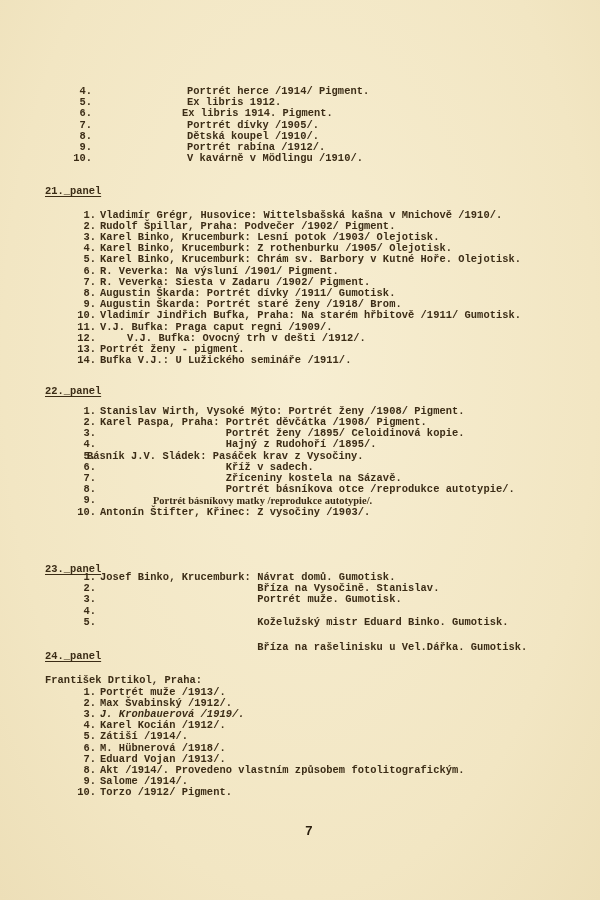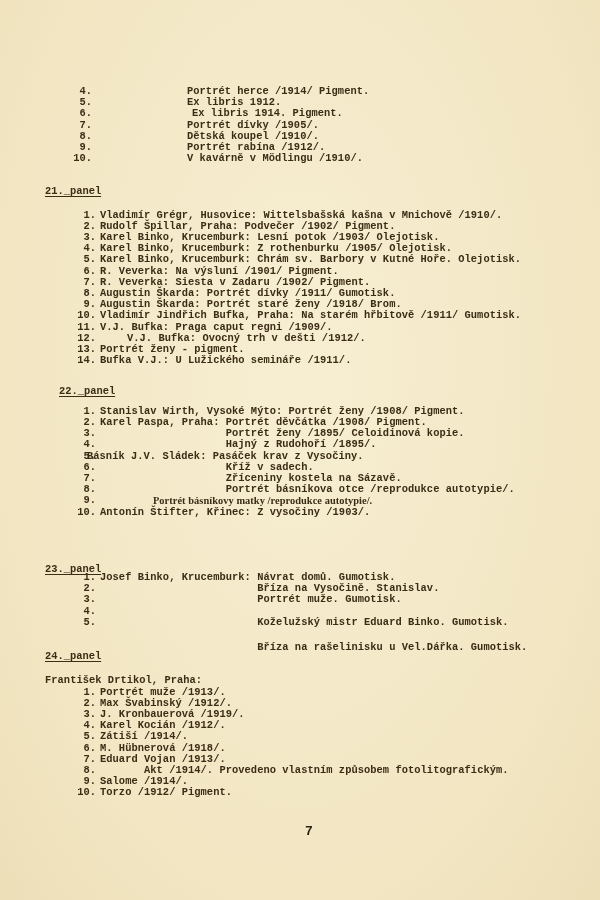--- a/index.html
+++ b/index.html
@@ -36,21 +36,21 @@
   }
 </style>
 </head>
 <body>
 
 <div class="page">
 
   <div>
     <div class="line" style="top:86px;"><span class="num" style="left:60px;width:32px;">4.</span><span style="position:absolute;left:187px;">Portrét herce /1914/ Pigment.</span></div>
     <div class="line" style="top:97px;"><span class="num" style="left:60px;width:32px;">5.</span><span style="position:absolute;left:187px;">Ex libris 1912.</span></div>
-    <div class="line" style="top:108px;"><span class="num" style="left:60px;width:32px;">6.</span><span style="position:absolute;left:192px;">Ex libris 1914. Pigment.</span></div>
+    <div class="line" style="top:108px;"><span class="num" style="left:60px;width:32px;">6.</span><span style="position:absolute;left:182px;">Ex libris 1914. Pigment.</span></div>
     <div class="line" style="top:120px;"><span class="num" style="left:60px;width:32px;">7.</span><span style="position:absolute;left:187px;">Portrét dívky /1905/.</span></div>
     <div class="line" style="top:131px;"><span class="num" style="left:60px;width:32px;">8.</span><span style="position:absolute;left:187px;">Dětská koupel /1910/.</span></div>
     <div class="line" style="top:142px;"><span class="num" style="left:60px;width:32px;">9.</span><span style="position:absolute;left:187px;">Portrét rabína /1912/.</span></div>
     <div class="line" style="top:153px;"><span class="num" style="left:60px;width:32px;">10.</span><span style="position:absolute;left:187px;">V kavárně v Mödlingu /1910/.</span></div>
   </div>
 
   <div class="heading" style="left:45px;top:186px;">21._panel</div>
   <div>
     <div class="line" style="top:210px;"><span class="num" style="left:60px;width:36px;">1.</span><span style="position:absolute;left:100px;">Vladimír Grégr, Husovice: Wittelsbašská kašna v Mnichově /1910/.</span></div>
     <div class="line" style="top:221px;"><span class="num" style="left:60px;width:36px;">2.</span><span style="position:absolute;left:100px;">Rudolf Špillar, Praha: Podvečer /1902/ Pigment.</span></div>
@@ -61,21 +61,21 @@
     <div class="line" style="top:277px;"><span class="num" style="left:60px;width:36px;">7.</span><span style="position:absolute;left:100px;">R. Veverka: Siesta v Zadaru /1902/ Pigment.</span></div>
     <div class="line" style="top:288px;"><span class="num" style="left:60px;width:36px;">8.</span><span style="position:absolute;left:100px;">Augustin Škarda: Portrét dívky /1911/ Gumotisk.</span></div>
     <div class="line" style="top:299px;"><span class="num" style="left:60px;width:36px;">9.</span><span style="position:absolute;left:100px;">Augustin Škarda: Portrét staré ženy /1918/ Brom.</span></div>
     <div class="line" style="top:310px;"><span class="num" style="left:60px;width:36px;">10.</span><span style="position:absolute;left:100px;">Vladimír Jindřich Bufka, Praha: Na starém hřbitově /1911/ Gumotisk.</span></div>
     <div class="line" style="top:322px;"><span class="num" style="left:60px;width:36px;">11.</span><span style="position:absolute;left:100px;">V.J. Bufka: Praga caput regni /1909/.</span></div>
     <div class="line" style="top:333px;"><span class="num" style="left:60px;width:36px;">12.</span><span style="position:absolute;left:100px;margin-left:27px;">V.J. Bufka: Ovocný trh v dešti /1912/.</span></div>
     <div class="line" style="top:344px;"><span class="num" style="left:60px;width:36px;">13.</span><span style="position:absolute;left:100px;">Portrét ženy - pigment.</span></div>
     <div class="line" style="top:355px;"><span class="num" style="left:60px;width:36px;">14.</span><span style="position:absolute;left:100px;">Bufka V.J.: U Lužického semináře /1911/.</span></div>
   </div>
 
-  <div class="heading" style="left:59px;top:386px;">22._panel</div>
+  <div class="heading" style="left:45px;top:386px;">22._panel</div>
   <div>
     <div class="line" style="top:406px;"><span class="num" style="left:60px;width:36px;">1.</span><span style="position:absolute;left:100px;">Stanislav Wirth, Vysoké Mýto: Portrét ženy /1908/ Pigment.</span></div>
     <div class="line" style="top:417px;"><span class="num" style="left:60px;width:36px;">2.</span><span style="position:absolute;left:100px;">Karel Paspa, Praha: Portrét děvčátka /1908/ Pigment.</span></div>
     <div class="line" style="top:428px;"><span class="num" style="left:60px;width:36px;">3.</span><span style="position:absolute;left:100px;">                    Portrét ženy /1895/ Celoidinová kopie.</span></div>
     <div class="line" style="top:439px;"><span class="num" style="left:60px;width:36px;">4.</span><span style="position:absolute;left:100px;">                    Hajný z Rudohoří /1895/.</span></div>
     <div class="line" style="top:451px;"><span class="num" style="left:60px;width:36px;">5.</span><span style="position:absolute;left:87px;">Básník J.V. Sládek: Pasáček krav z Vysočiny.</span></div>
     <div class="line" style="top:462px;"><span class="num" style="left:60px;width:36px;">6.</span><span style="position:absolute;left:100px;">                    Kříž v sadech.</span></div>
     <div class="line" style="top:473px;"><span class="num" style="left:60px;width:36px;">7.</span><span style="position:absolute;left:100px;">                    Zříceniny kostela na Sázavě.</span></div>
     <div class="line" style="top:484px;"><span class="num" style="left:60px;width:36px;">8.</span><span style="position:absolute;left:100px;">                    Portrét básníkova otce /reprodukce autotypie/.</span></div>
     <div class="line" style="top:495px;"><span class="num" style="left:60px;width:36px;">9.</span><span style="position:absolute;left:100px;font-family:Liberation Serif, serif;">                    Portrét básníkovy matky /reprodukce autotypie/.</span></div>
@@ -89,24 +89,24 @@
     <div class="line" style="top:594px;"><span class="num" style="left:60px;width:36px;">3.</span><span style="position:absolute;left:100px;">                         Portrét muže. Gumotisk.</span></div>
     <div class="line" style="top:606px;"><span class="num" style="left:60px;width:36px;">4.</span><span style="position:absolute;left:100px;margin-top:36px;">                         Bříza na rašelinisku u Vel.Dářka. Gumotisk.</span></div>
     <div class="line" style="top:617px;"><span class="num" style="left:60px;width:36px;">5.</span><span style="position:absolute;left:100px;">                         Koželužský mistr Eduard Binko. Gumotisk.</span></div>
   </div>
 
   <div class="heading" style="left:45px;top:651px;">24._panel</div>
   <div class="line" style="left:45px;top:675px;">František Drtikol, Praha:</div>
   <div>
     <div class="line" style="top:687px;"><span class="num" style="left:60px;width:36px;">1.</span><span style="position:absolute;left:100px;">Portrét muže /1913/.</span></div>
     <div class="line" style="top:698px;"><span class="num" style="left:60px;width:36px;">2.</span><span style="position:absolute;left:100px;">Max Švabinský /1912/.</span></div>
-    <div class="line" style="top:709px;"><span class="num" style="left:60px;width:36px;">3.</span><span style="position:absolute;left:100px;">J. Kronbauerová /1919/.</span></div>
+    <div class="line" style="top:709px;"><span class="num" style="left:60px;width:36px;">3.</span><span style="position:absolute;left:100px;font-style:italic;">J. Kronbauerová /1919/.</span></div>
     <div class="line" style="top:720px;"><span class="num" style="left:60px;width:36px;">4.</span><span style="position:absolute;left:100px;">Karel Kocián /1912/.</span></div>
     <div class="line" style="top:731px;"><span class="num" style="left:60px;width:36px;">5.</span><span style="position:absolute;left:100px;">Zátiší /1914/.</span></div>
     <div class="line" style="top:743px;"><span class="num" style="left:60px;width:36px;">6.</span><span style="position:absolute;left:100px;">M. Hübnerová /1918/.</span></div>
     <div class="line" style="top:754px;"><span class="num" style="left:60px;width:36px;">7.</span><span style="position:absolute;left:100px;">Eduard Vojan /1913/.</span></div>
-    <div class="line" style="top:765px;"><span class="num" style="left:60px;width:36px;">8.</span><span style="position:absolute;left:100px;margin-left:44px;">Akt /1914/. Provedeno vlastním způsobem fotolitografickým.</span></div>
+    <div class="line" style="top:765px;"><span class="num" style="left:60px;width:36px;">8.</span><span style="position:absolute;left:100px;">Akt /1914/. Provedeno vlastním způsobem fotolitografickým.</span></div>
     <div class="line" style="top:776px;"><span class="num" style="left:60px;width:36px;">9.</span><span style="position:absolute;left:100px;">Salome /1914/.</span></div>
     <div class="line" style="top:787px;"><span class="num" style="left:60px;width:36px;">10.</span><span style="position:absolute;left:100px;">Torzo /1912/ Pigment.</span></div>
   </div>
 
   <div class="pagenum">7</div>
 </div>
 
 </body></html>

